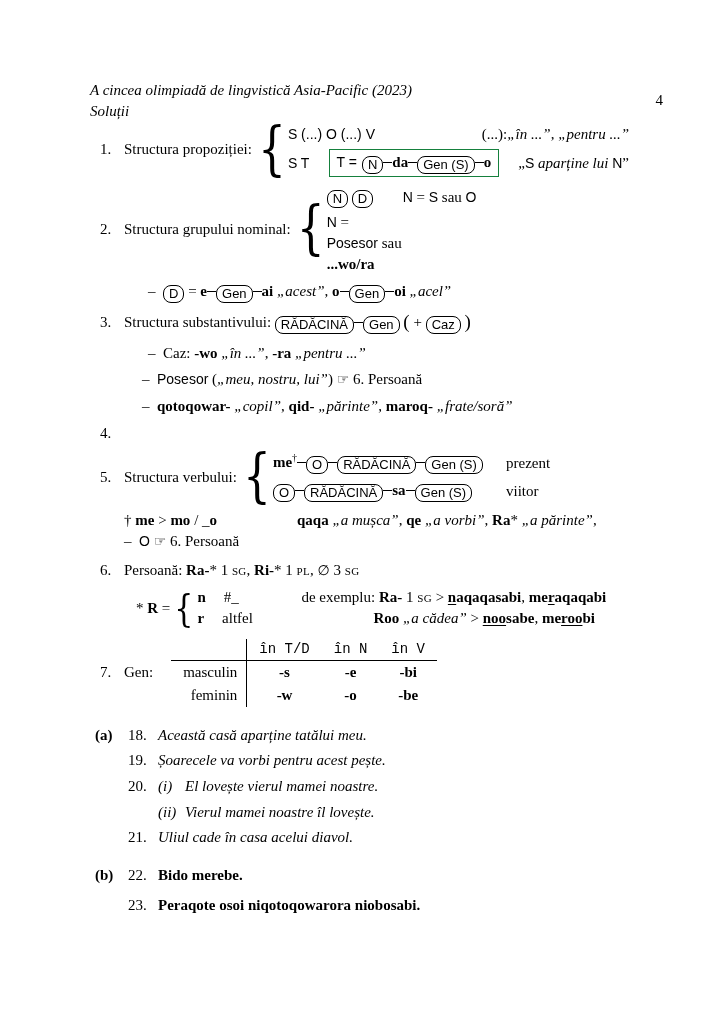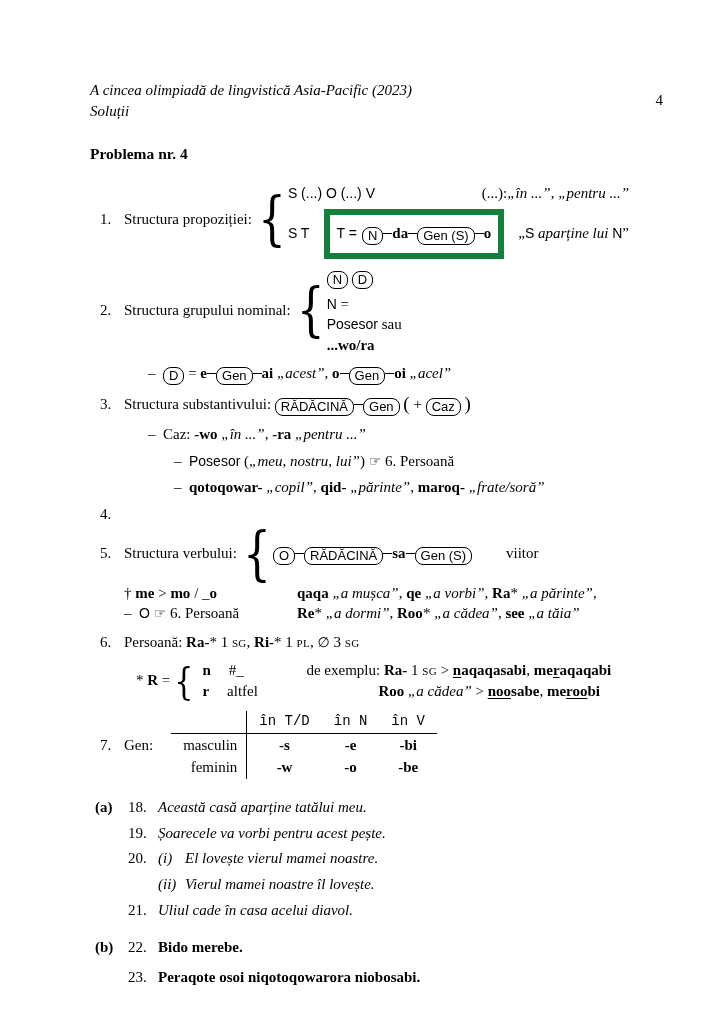--- a/index.html
+++ b/index.html
@@ -19,27 +19,27 @@
   .b3{font-size:30px;line-height:1;transform:scaleY(1.25);margin:0 4px}
   .rows{flex:1;display:flex;flex-direction:column;gap:3px}
   .mr40{margin-right:34px}
   .mr95{margin-right:95px}
   .row{display:flex;align-items:center;justify-content:space-between;min-height:25px}
   .rowg{display:grid;grid-template-columns:76px auto;align-items:center;min-height:25px}
   .row5{display:flex;align-items:center;min-height:25px}
   .note5{flex:0 0 62px;margin-left:auto}
   .line{margin:1px 0 6px}
   .ind1{margin-left:58px}
-  .ind2{margin-left:84px}
+  .ind2{margin-left:52px}
   .cols5{display:flex;margin:2px 0 8px 34px}
   .col5l{flex:0 0 158px}
   .col5r{flex:1}
   .rind{margin-left:15px}
   .rule6{display:flex;align-items:center;margin:0 0 10px 46px}
-  .rcol{margin-left:5px;flex:0 0 92px}
+  .rcol{flex:0 0 92px}
   .excol{margin-left:12px}
   .ex2{margin-left:72px}
   .it7{align-items:center;margin-top:8px;margin-bottom:18px}
   .gtable{border-collapse:collapse;margin-left:18px}
   .gtable th{font-family:Liberation Mono, monospace;font-weight:400;font-size:14px;padding:1px 12px;border-bottom:1px solid #000}
   .gtable td{padding:1px 12px}
   .gtable .c0{border-right:1px solid #000;text-align:right;padding-right:9px}
   .gtable td.val{font-weight:bold;text-align:center}
   .ab{display:flex;margin:0 0 12px 5px}
   .ablab{font-weight:bold;flex:0 0 33px}
@@ -48,41 +48,40 @@
   .abnum{display:inline-block;width:30px}
   .absub{display:inline-block;width:27px;font-style:italic}
   .b{font-weight:bold}
   .i{font-style:italic}
   .u{text-decoration:underline;text-underline-offset:2px}
   .sf{font-family:"Liberation Sans","DejaVu Sans",sans-serif;font-size:14px}
   .mr{margin-right:5px}
   .bx{font-family:"Liberation Sans","DejaVu Sans",sans-serif;font-size:13px;line-height:16px;
       border:1px solid #000;border-radius:8px;padding:0 5px;display:inline-block;vertical-align:-2px}
   .cn{display:inline-block;width:9px;height:1px;background:#000;vertical-align:4px}
-  .sqb{display:inline-block;border:6px solid #15803d;padding:8px 7px}
+  .sqb{display:inline-block;border:1px solid #15803d;padding:2px 7px}
   .sup{vertical-align:super;font-size:10px}
   .sc{font-variant:small-caps;letter-spacing:.3px}
   .lg{font-size:19px;vertical-align:-1px}
   .pt{font-family:"DejaVu Sans",sans-serif;font-size:14px}
   .g{margin-left:18px}
 </style>
 </head>
 <body>
 
 <div class="page">
 
   <div class="hdr">
     <div class="hdr-left">
       <div>A cincea olimpiadă de lingvistică Asia-Pacific (2023)</div>
       <div>Soluții</div>
     </div>
     <div class="pageno">4</div>
   </div>
 
-  <div class="title">Problema nr. 4</div>
 
   <div class="item bracewrap">
     <span class="inum">1.</span>
     <span class="ilabel">Structura propoziției:</span>
     <span class="brace b2">{</span>
     <div class="rows mr40">
       <div class="row">
         <span><span class="sf">S (...) O (...) V</span></span>
         <span><span>(...):</span><span class="i">„în ...”</span><span>, </span><span class="i">„pentru ...”</span></span>
       </div>
@@ -94,20 +93,21 @@
     </div>
   </div>
 
   <div class="item bracewrap">
     <span class="inum">2.</span>
     <span class="ilabel">Structura grupului nominal:</span>
     <span class="brace b2">{</span>
     <div class="rows">
       <div class="rowg">
         <span><span class="bx">N</span><span> </span><span class="bx">D</span></span>
+        <span><span class="sf">N</span><span> = </span><span class="sf">S</span><span> sau </span><span class="sf">O</span></span>
       </div>
       <div class="rowg">
         <span><span class="sf">N</span><span> = </span><span class="sf">Posesor</span><span> sau </span><span class="b">...wo/ra</span></span>
       </div>
     </div>
   </div>
   <div class="line ind1"><span>–&nbsp;&nbsp;</span><span class="bx">D</span><span> = </span><span class="b">e</span><span class="cn"></span><span class="bx">Gen</span><span class="cn"></span><span class="b">ai</span><span> </span><span class="i">„acest”</span><span>, </span><span class="b">o</span><span class="cn"></span><span class="bx">Gen</span><span class="cn"></span><span class="b">oi</span><span> </span><span class="i">„acel”</span></div>
 
   <div class="item">
     <span class="inum">3.</span>
@@ -120,33 +120,36 @@
   <div class="item">
     <span class="inum">4.</span>
   </div>
 
   <div class="item bracewrap">
     <span class="inum">5.</span>
     <span class="ilabel">Structura verbului:</span>
     <span class="brace b2">{</span>
     <div class="rows mr95">
       <div class="row5">
+        <span><span class="b">me</span><span class="sup">†</span><span class="cn"></span><span class="bx">O</span><span class="cn"></span><span class="bx">RĂDĂCINĂ</span><span class="cn"></span><span class="bx">Gen (S)</span></span>
+        <span class="note5">prezent</span>
+      </div>
+      <div class="row5">
         <span><span class="bx">O</span><span class="cn"></span><span class="bx">RĂDĂCINĂ</span><span class="cn"></span><span class="b">sa</span><span class="cn"></span><span class="bx">Gen (S)</span></span>
         <span class="note5">viitor</span>
       </div>
     </div>
   </div>
   <div class="cols5">
     <div class="col5l">
       <div><span>† </span><span class="b">me</span><span> &gt; </span><span class="b">mo</span><span> / _</span><span class="b">o</span></div>
       <div><span>–&nbsp;&nbsp;</span><span class="sf">O</span><span> </span><span class="pt">☞</span><span> 6. Persoană</span></div>
     </div>
     <div class="col5r">
       <div class="rind"><span class="b">qaqa</span><span> </span><span class="i">„a mușca”</span><span>, </span><span class="b">qe</span><span> </span><span class="i">„a vorbi”</span><span>, </span><span class="b">Ra</span><span>* </span><span class="i">„a părinte”</span><span>,</span></div>
-      <div class="rind"><span class="b">Re</span><span>* </span><span class="i">„a dormi”</span><span>, </span><span class="b">Roo</span><span>* </span><span class="i">„a cădea”</span><span>, </span><span class="b">see</span><span> </span><span class="i">„a tăia”</span></div>
     </div>
   </div>
 
   <div class="item">
     <span class="inum">6.</span>
     <span><span>Persoană: </span><span class="b">Ra-</span><span>* 1 </span><span class="sc">sg</span><span>, </span><span class="b">Ri-</span><span>* 1 </span><span class="sc">pl</span><span>, </span><span class="pt">∅</span><span> 3 </span><span class="sc">sg</span></span>
   </div>
   <div class="rule6">
     <span><span>* </span><span class="b">R</span><span> =</span></span>
     <span class="brace b3">{</span>

